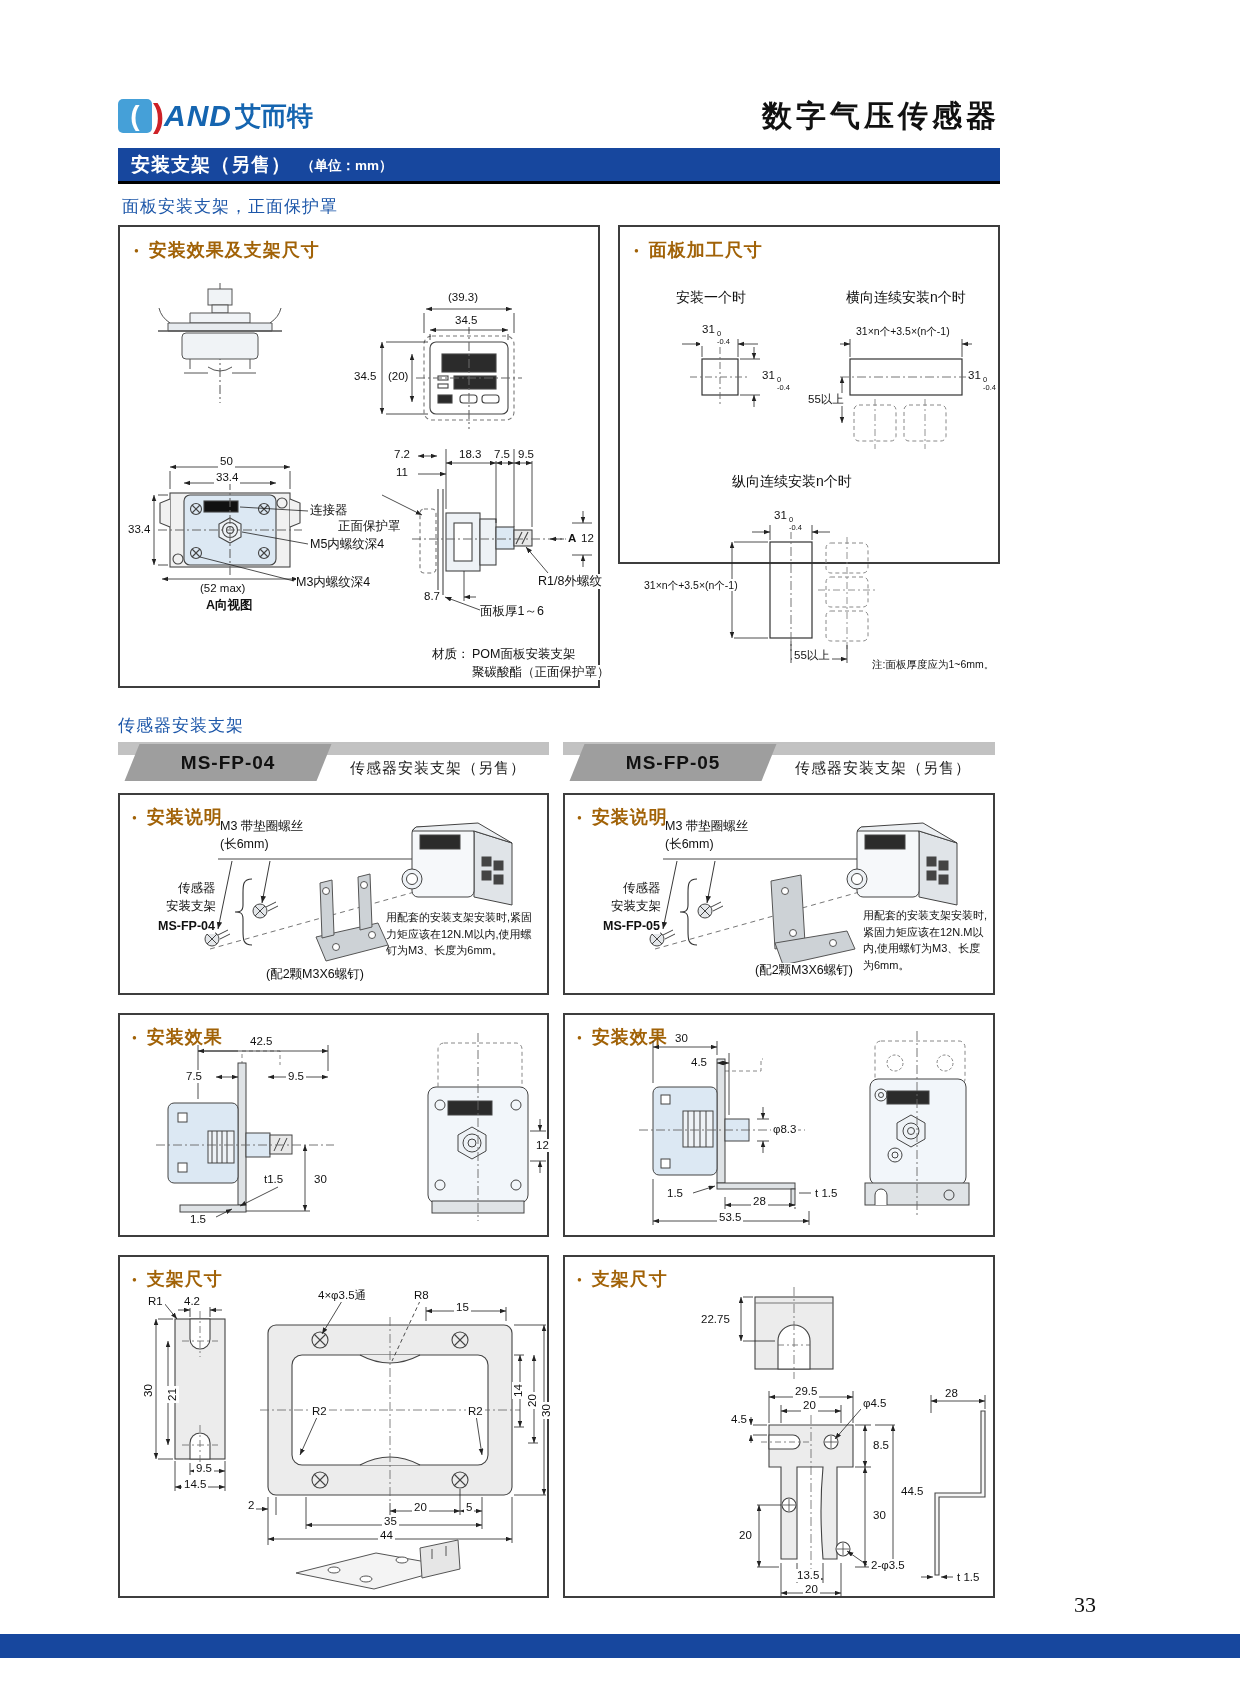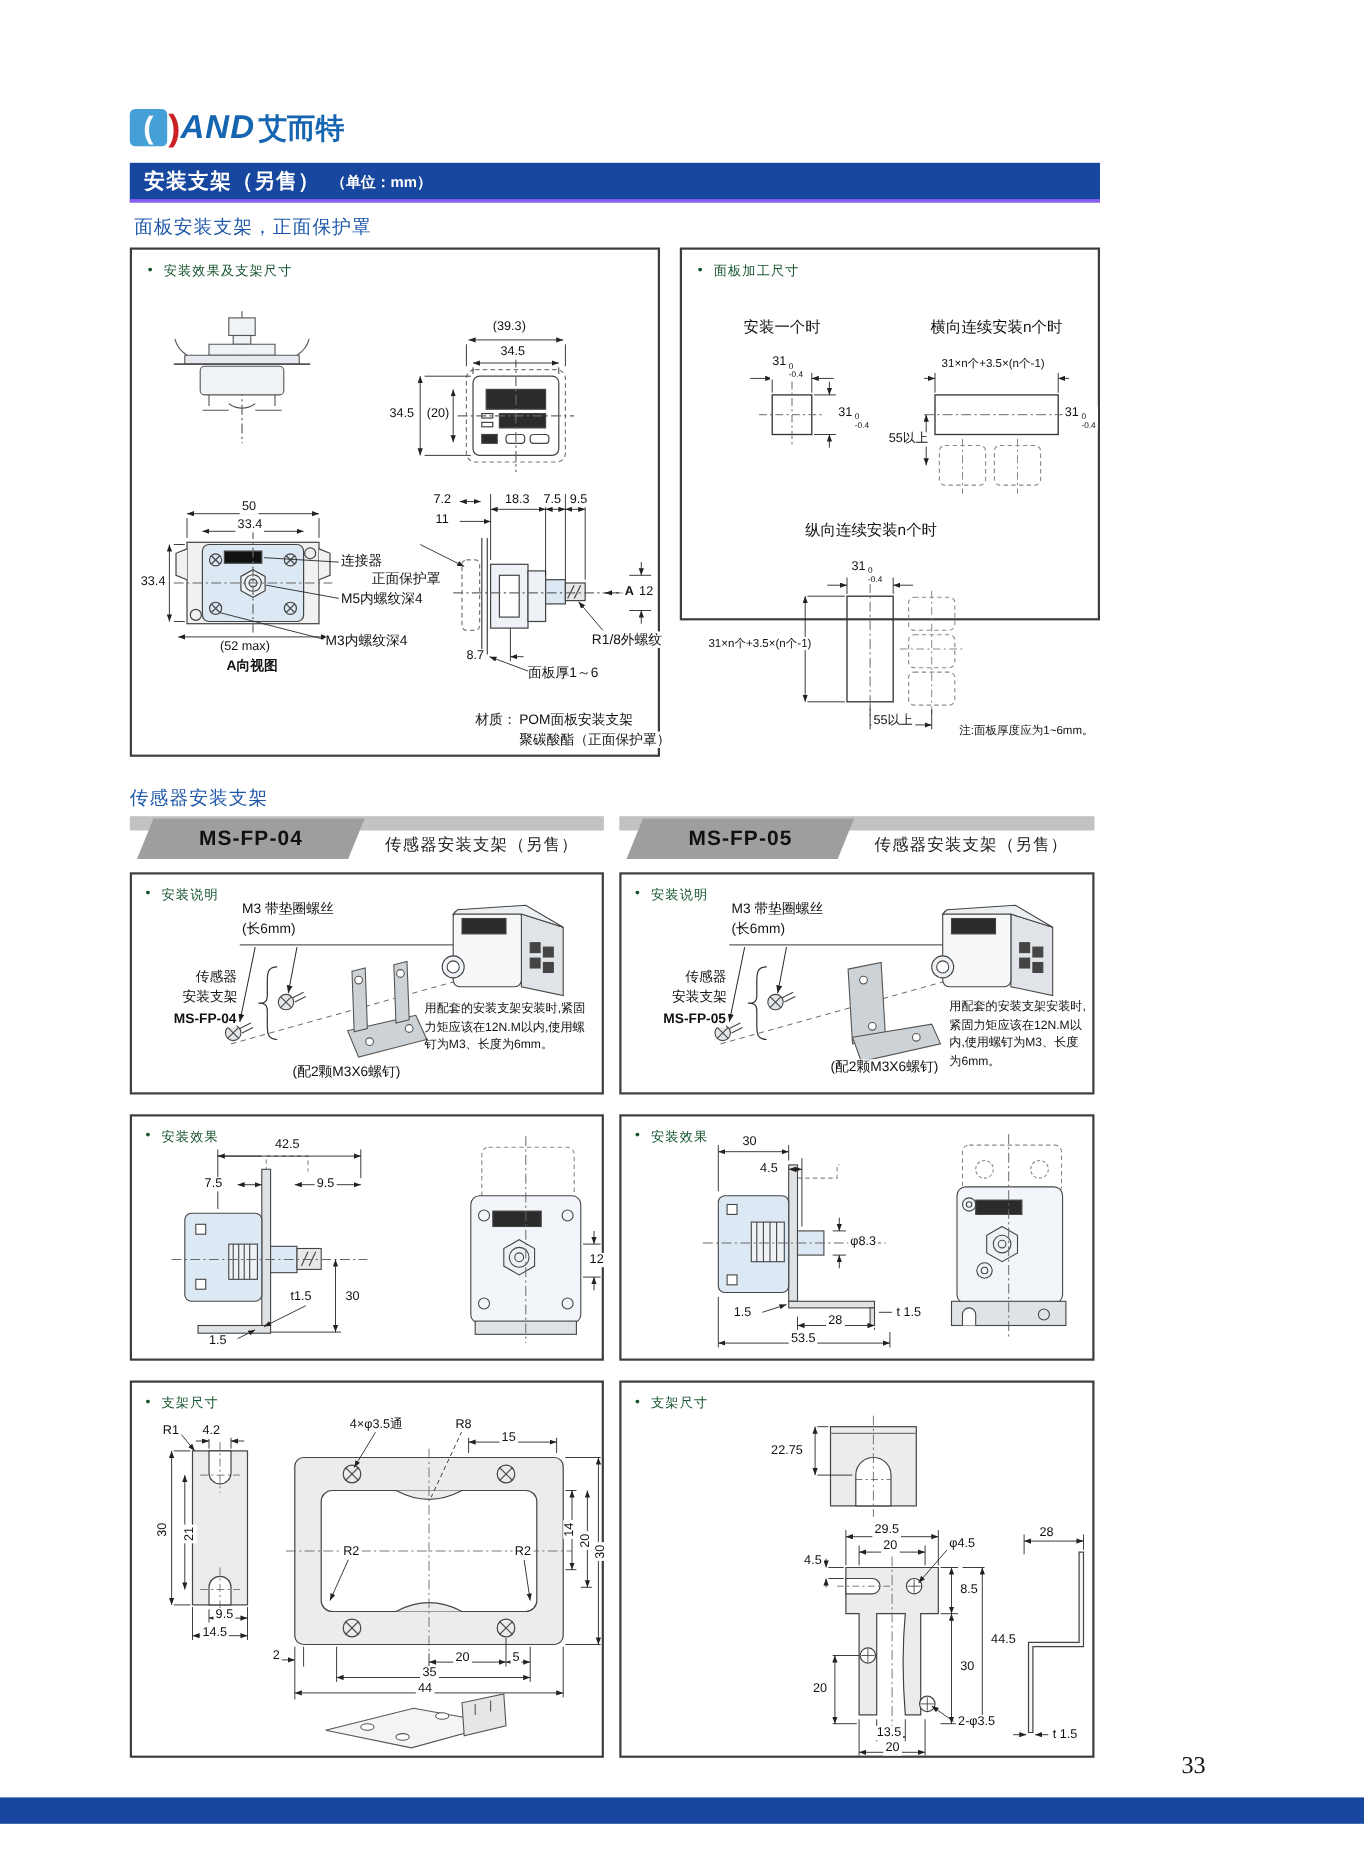--- a/index.html
+++ b/index.html
@@ -1,19 +1,19 @@
 <!DOCTYPE html>
 <html><head>
 <meta charset="utf-8">
 <style>
   html,body{margin:0;padding:0;background:#888;}
   #page{position:relative;width:1240px;height:1683px;background:#fff;font-family:"Liberation Sans",sans-serif;overflow:hidden;}
   .abs{position:absolute;}
   .box{position:absolute;border:2px solid #3d3d3d;background:#fff;box-sizing:border-box;}
-  .bt{position:absolute;color:#14532d;font-weight:400;font-size:12px;letter-spacing:1px;white-space:nowrap;}
+  .bt{position:absolute;color:#a16207;font-weight:700;font-size:18px;letter-spacing:1px;white-space:nowrap;}
   .bt::before{content:"●";font-size:8px;vertical-align:3px;margin-right:9px;}
   .dim{position:absolute;font-size:11.5px;color:#111;background:#fff;padding:0 2px;white-space:nowrap;line-height:1.15;}
   .lbl{position:absolute;font-size:12.5px;color:#111;background:#fff;white-space:nowrap;line-height:1.2;}
   .big{font-size:14px;}
   .tol{display:inline-flex;flex-direction:column;font-size:7.5px;line-height:1.05;vertical-align:-3px;}
   .tol i{font-style:normal;}
   .rot{transform:rotate(-90deg);transform-origin:0 0;}
   svg.draw{position:absolute;left:0;top:0;}
   .sechead{position:absolute;color:#1d57a9;font-weight:400;font-size:17px;letter-spacing:1px;}
   .colhead-bar{position:absolute;left:0;top:0;width:100%;height:13px;background:#c2c2c2;}
@@ -27,23 +27,24 @@
 
 <div id="page">
 
   <div class="abs" style="left:118px;top:94px;width:882px;height:44px;display:flex;align-items:center;justify-content:space-between;">
     <div style="display:flex;align-items:center;">
       <span style="width:34px;height:34px;background:#45A0D8;border-radius:5px;color:#fff;font-weight:700;font-size:28px;display:inline-flex;align-items:center;justify-content:center;">(</span>
       <span style="color:#CE2127;font-size:33px;font-weight:800;margin-left:1px;">)</span>
       <span style="color:#1565B0;font-size:30px;font-weight:800;font-style:italic;letter-spacing:1px;">AND</span>
       <span style="color:#1565B0;font-size:26px;font-weight:700;margin-left:3px;">艾而特</span>
     </div>
+    <div style="font-size:30px;font-weight:700;color:#111;letter-spacing:4px;">数字气压传感器</div>
   </div>
 
-  <div class="abs" style="left:118px;top:148px;width:882px;height:33px;background:#17479E;border-bottom:3px solid #8b5cf6;display:flex;align-items:center;">
+  <div class="abs" style="left:118px;top:148px;width:882px;height:33px;background:#17479E;border-bottom:3px solid #000000;display:flex;align-items:center;">
     <span style="color:#fff;font-weight:700;font-size:19px;margin-left:13px;letter-spacing:1px;">安装支架（另售）</span>
     <span style="color:#fff;font-weight:700;font-size:13.5px;margin-left:10px;margin-top:3px;">（单位：mm）</span>
   </div>
 
   <div class="sechead" style="left:122px;top:195px;">面板安装支架，正面保护罩</div>
 
   <div class="box" style="left:118px;top:225px;width:482px;height:463px;">
     <div class="bt" style="left:14px;top:11px;">安装效果及支架尺寸</div>
 
     <svg class="draw" width="478" height="459">

